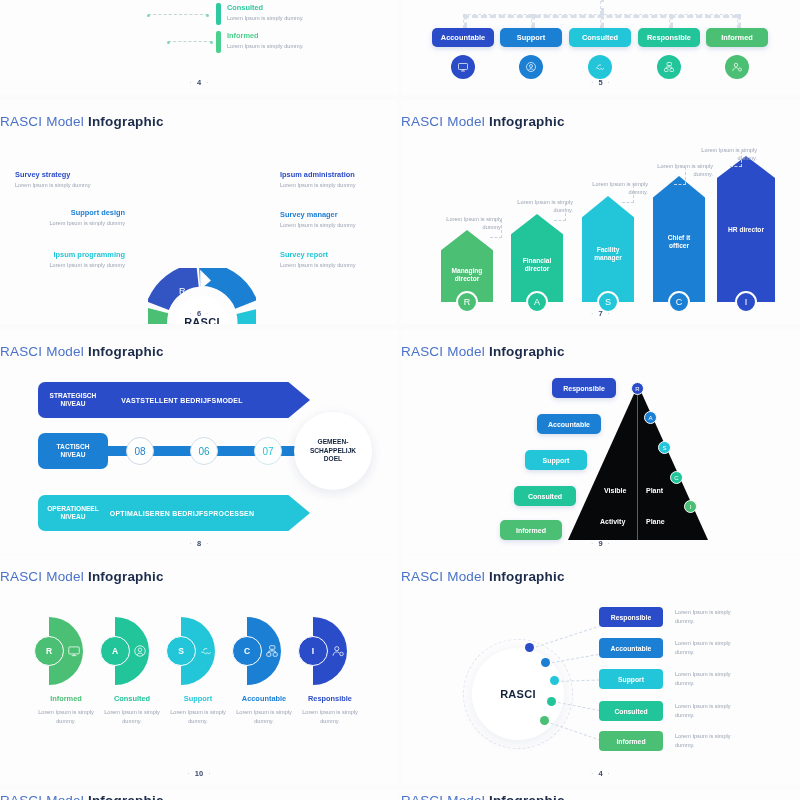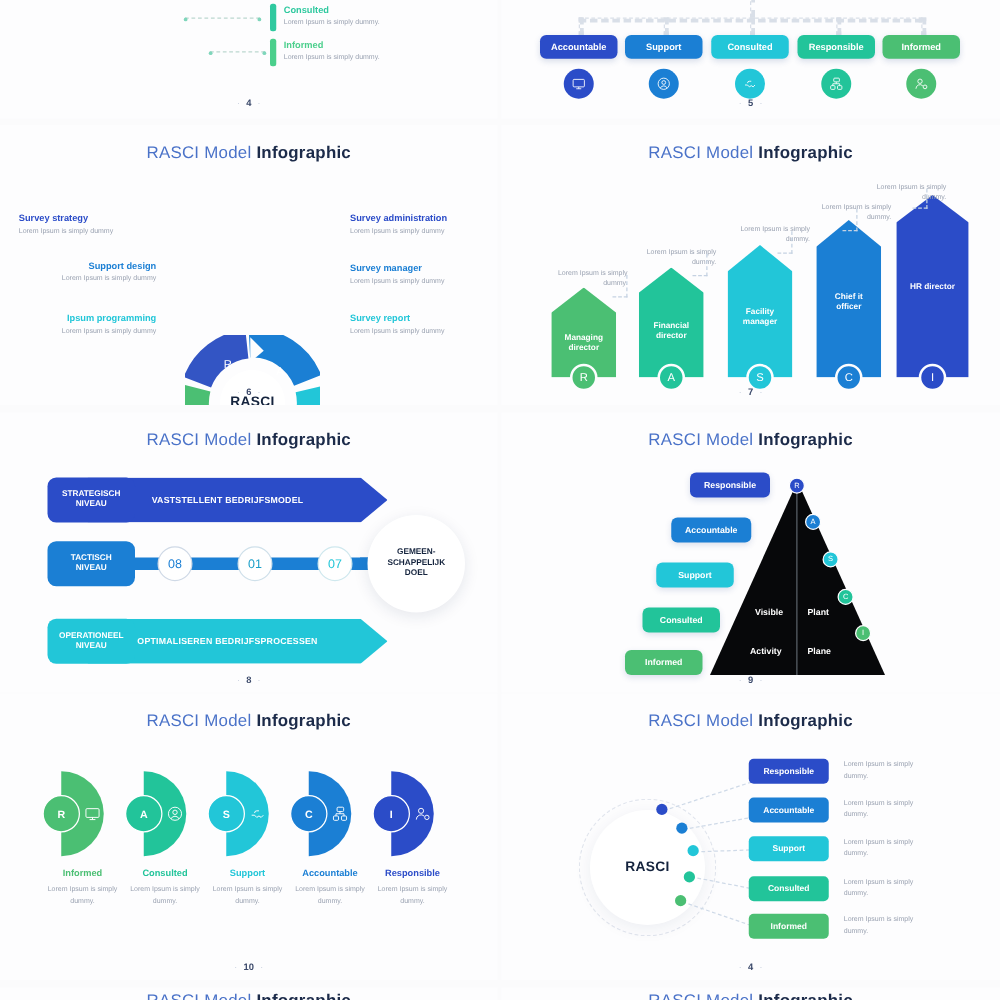--- a/index.html
+++ b/index.html
@@ -10,21 +10,21 @@
     overflow: hidden;
   }
   .sheet { position: relative; width: 800px; height: 800px; background: #fbfbfc; }
   .slide {
     position: absolute;
     background: #fdfdfe;
     overflow: hidden;
   }
   .title {
     position: absolute; left: 0; right: 0; top: 14px;
-    text-align: center; font-size: 13.5px; letter-spacing: .2px;
+    text-align: left; font-size: 13.5px; letter-spacing: .2px;
     color: #4a72c8; font-weight: 400; white-space: nowrap;
   }
   .title b { color: #1c2b4a; font-weight: 700; }
   .pageno {
     position: absolute; left: 0; right: 0; bottom: 6px;
     text-align: center; font-size: 7.5px; color: #3c4a6b; font-weight: 700;
   }
   .pageno .dot { color: #b9c3d4; font-weight: 400; padding: 0 5px; font-size: 7px; }
   .lorem { font-size: 5.6px; color: #9aa2b1; line-height: 1.55; }
   .lbl { font-size: 7.2px; font-weight: 700; }
@@ -288,21 +288,21 @@
     <div class="side" style="left:15px;top:108px;text-align:right;">
       <h4 class="lbl" style="color:#1b7fd4;">Support design</h4>
       <div class="lorem">Lorem Ipsum is simply dummy</div>
     </div>
     <div class="side" style="left:10px;top:150px;text-align:right;width:115px;">
       <h4 class="lbl" style="color:#22c6d8;">Ipsum programming</h4>
       <div class="lorem">Lorem Ipsum is simply dummy</div>
     </div>
 
     <div class="side" style="left:280px;top:70px;">
-      <h4 class="lbl" style="color:#2b4cc8;">Survey administration</h4>
+      <h4 class="lbl" style="color:#2b4cc8;">Ipsum administration</h4>
       <div class="lorem">Lorem Ipsum is simply dummy</div>
     </div>
     <div class="side" style="left:280px;top:110px;">
       <h4 class="lbl" style="color:#1b7fd4;">Survey manager</h4>
       <div class="lorem">Lorem Ipsum is simply dummy</div>
     </div>
     <div class="side" style="left:280px;top:150px;">
       <h4 class="lbl" style="color:#22c6d8;">Survey report</h4>
       <div class="lorem">Lorem Ipsum is simply dummy</div>
     </div>
@@ -402,21 +402,21 @@
 
     <div class="banner-body" style="left:100px;top:116px;width:200px;height:10px;background:#1b7fd4;"></div>
     <div class="banner-left" style="left:38px;top:103px;background:#1b7fd4;">
       <span style="white-space:pre-line;">TACTISCH
 NIVEAU</span>
     </div>
     <div class="step-circle" style="left:126px;top:107px;color:#1b7fd4;border-color:#cfd9e6;">
       <span>08</span>
     </div>
     <div class="step-circle" style="left:190px;top:107px;color:#1b9fc8;border-color:#cfe0ea;">
-      <span>01</span>
+      <span>06</span>
     </div>
     <div class="step-circle" style="left:254px;top:107px;color:#22c6d8;border-color:#cfe8ee;">
       <span>07</span>
     </div>
     <div style="position:absolute;left:288px;top:116px;width:10px;height:10px;background:#1b7fd4;"></div>
     <div class="goal-circle" style="left:294px;top:82px;">
       <span style="white-space:pre-line;">GEMEEN-
 SCHAPPELIJK
 DOEL</span>
     </div>

